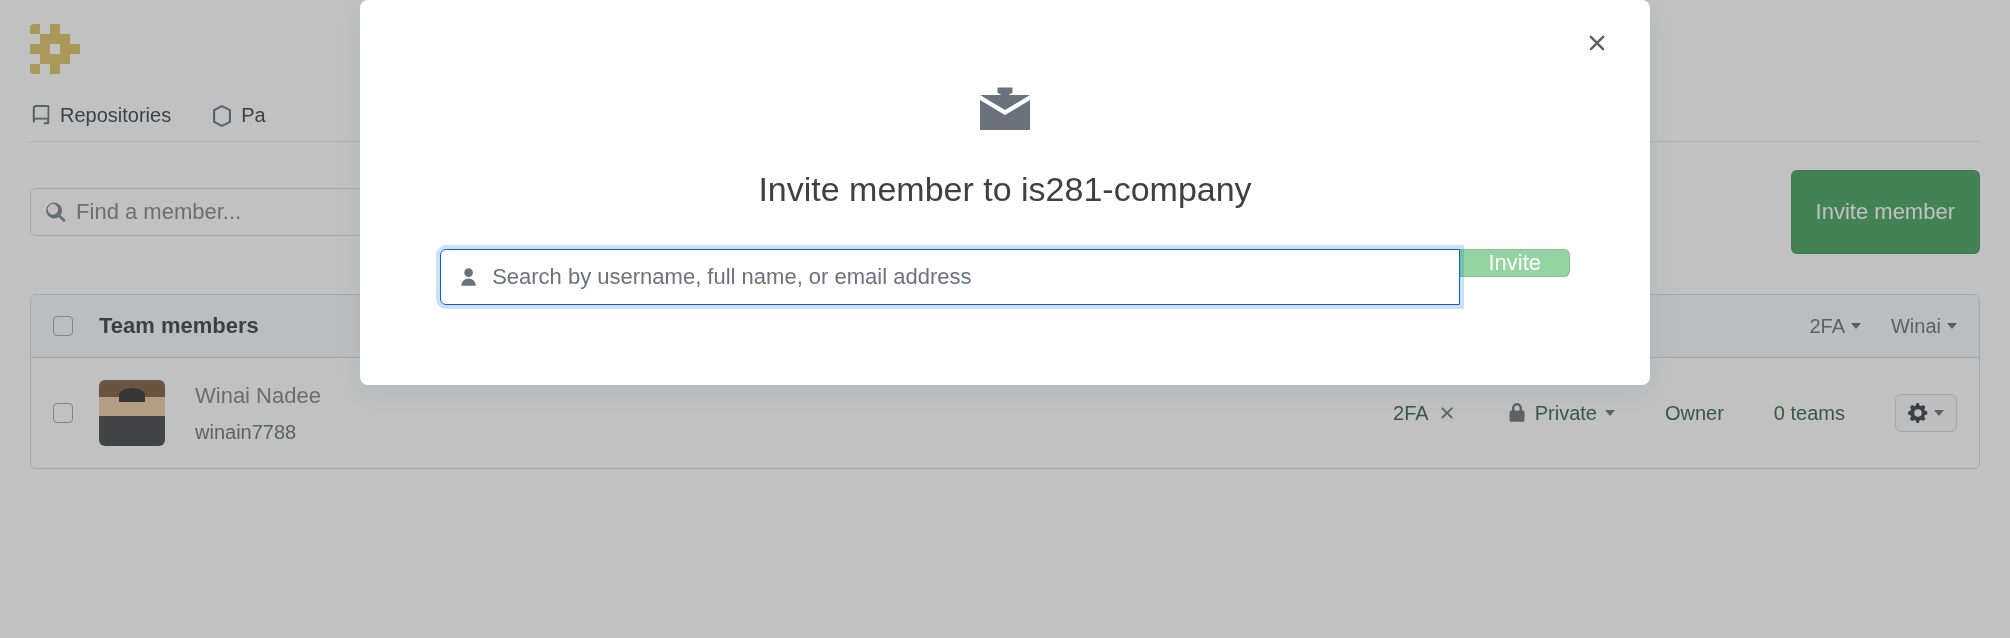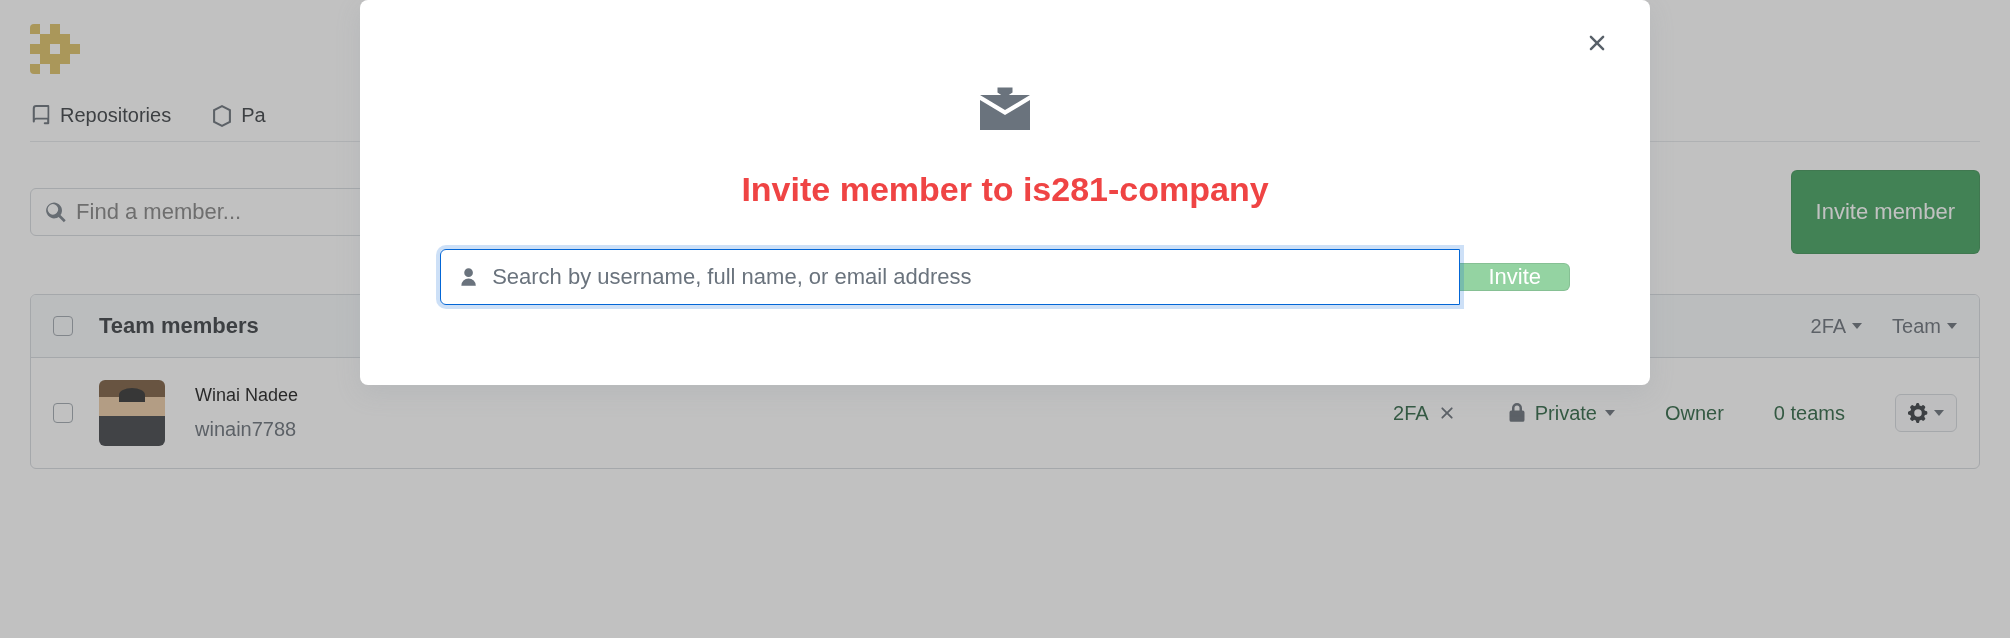--- a/index.html
+++ b/index.html
@@ -166,22 +166,22 @@
     }
     .user-avatar::after{
       content:"";
       position:absolute;
       top:8px;left:20px;
       width:26px;height:14px;
       background:#1a1a1a;
       border-radius:50% 50% 0 0;
     }
     .user-info .name {
-      color: #000000;
-      font-size: 18px;
+      color: #737373;
+      font-size: 22px;
       font-weight: 500;
     }
     .user-info .login {
       color: #586069;
       font-size: 20px;
       margin-top: 12px;
     }
     .row-spacer { flex: 1; }
     .row-item {
       display: flex;
@@ -233,27 +233,27 @@
     .modal-icon {
       display: flex;
       justify-content: center;
       margin-top: 40px;
       margin-bottom: 30px;
     }
     .modal-icon svg { width: 60px; height: 60px; fill: #6a737d; }
     .modal-title {
       text-align: center;
       font-size: 34px;
-      font-weight: 700;
-      color: #ef4444;
+      font-weight: 400;
+      color: #404040;
       margin-bottom: 40px;
     }
     .modal-form {
       display: flex;
-      align-items: center;
+      align-items: flex-start;
     }
     .modal-input-wrap {
       flex: 1;
       display: flex;
       align-items: center;
       border: 1px solid #0366d6;
       border-radius: 6px 0 0 6px;
       padding: 14px 16px;
       box-shadow: 0 0 0 4px rgba(3,102,214,.2);
       position: relative;
@@ -344,21 +344,21 @@
   <div class="table">
     <div class="table-head">
       <div class="checkbox"></div>
       <div class="title">Team members</div>
       <div class="table-head-spacer"></div>
       <div class="head-filter">
         <span>2FA</span>
         <span class="caret-down"></span>
       </div>
       <div class="head-filter">
-        <span>Team</span>
+        <span>Winai</span>
         <span class="caret-down"></span>
       </div>
     </div>
 
     <div class="table-row">
       <div class="checkbox"></div>
       <div class="user-avatar"></div>
       <div class="user-info">
         <div class="name">Winai Nadee</div>
         <div class="login">winain7788</div>

